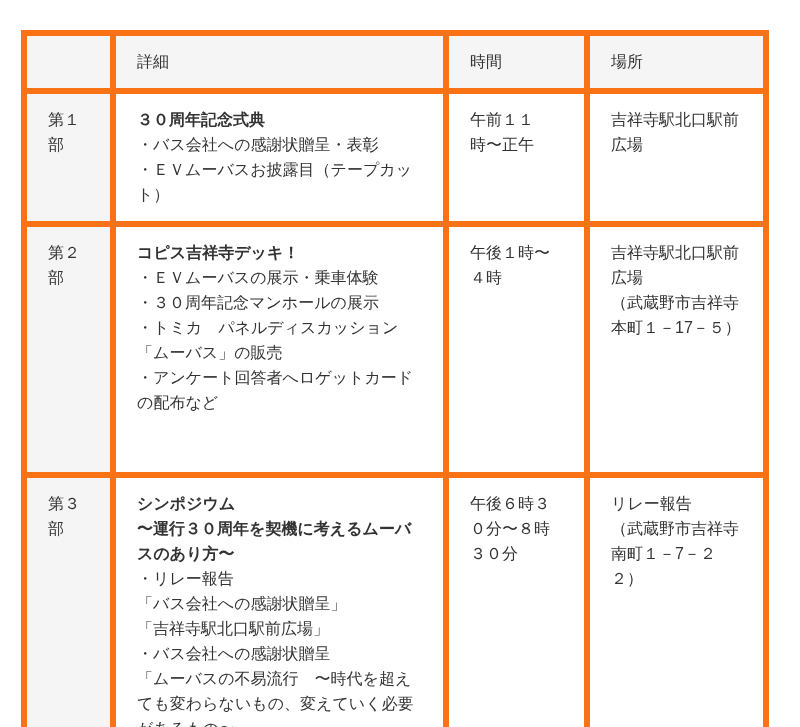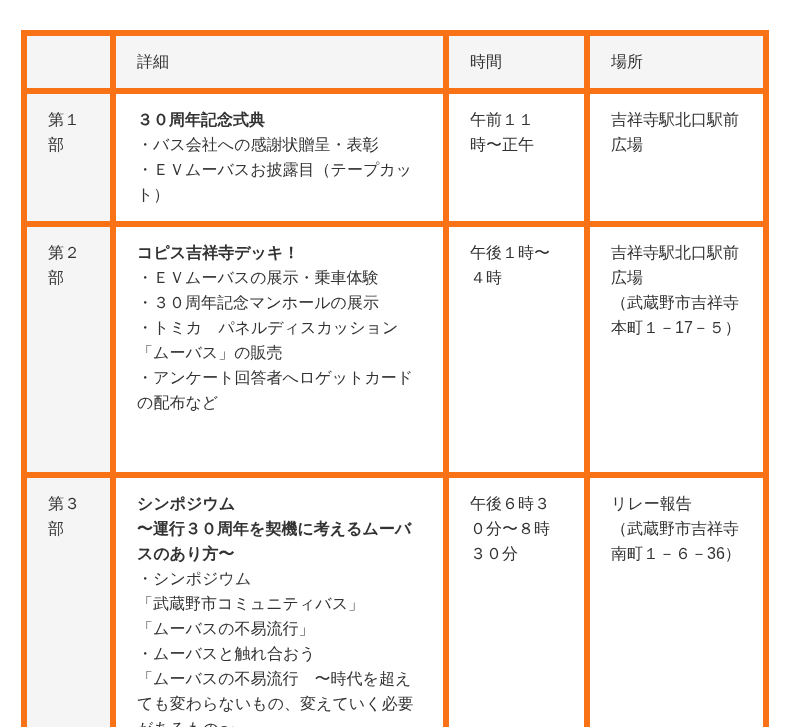--- a/index.html
+++ b/index.html
@@ -101,28 +101,28 @@
           <div class="line">吉祥寺駅北口駅前広場</div>
           <div class="line">（武蔵野市吉祥寺本町１－17－５）</div>
         </td>
       </tr>
 
       <tr class="row-3">
         <th class="part-cell">第３部</th>
         <td>
           <div class="line bold">シンポジウム</div>
           <div class="line bold">〜運行３０周年を契機に考えるムーバスのあり方〜</div>
-          <div class="line">・シンポジウム</div>
-          <div class="line">「武蔵野市コミュニティバス」</div>
-          <div class="line">「ムーバスの不易流行」</div>
-          <div class="line">・ムーバスと触れ合おう</div>
+          <div class="line">・リレー報告</div>
+          <div class="line">「バス会社への感謝状贈呈」</div>
+          <div class="line">「吉祥寺駅北口駅前広場」</div>
+          <div class="line">・バス会社への感謝状贈呈</div>
           <div class="line">「ムーバスの不易流行　〜時代を超えても変わらないもの、変えていく必要があるもの〜」</div>
         </td>
         <td>午後６時３０分〜８時３０分</td>
         <td>
           <div class="line">リレー報告</div>
-          <div class="line">（武蔵野市吉祥寺南町１－６－36）</div>
+          <div class="line">（武蔵野市吉祥寺南町１－7－２２）</div>
         </td>
       </tr>
 
     </tbody>
   </table>
 </div>
 
 </body></html>

